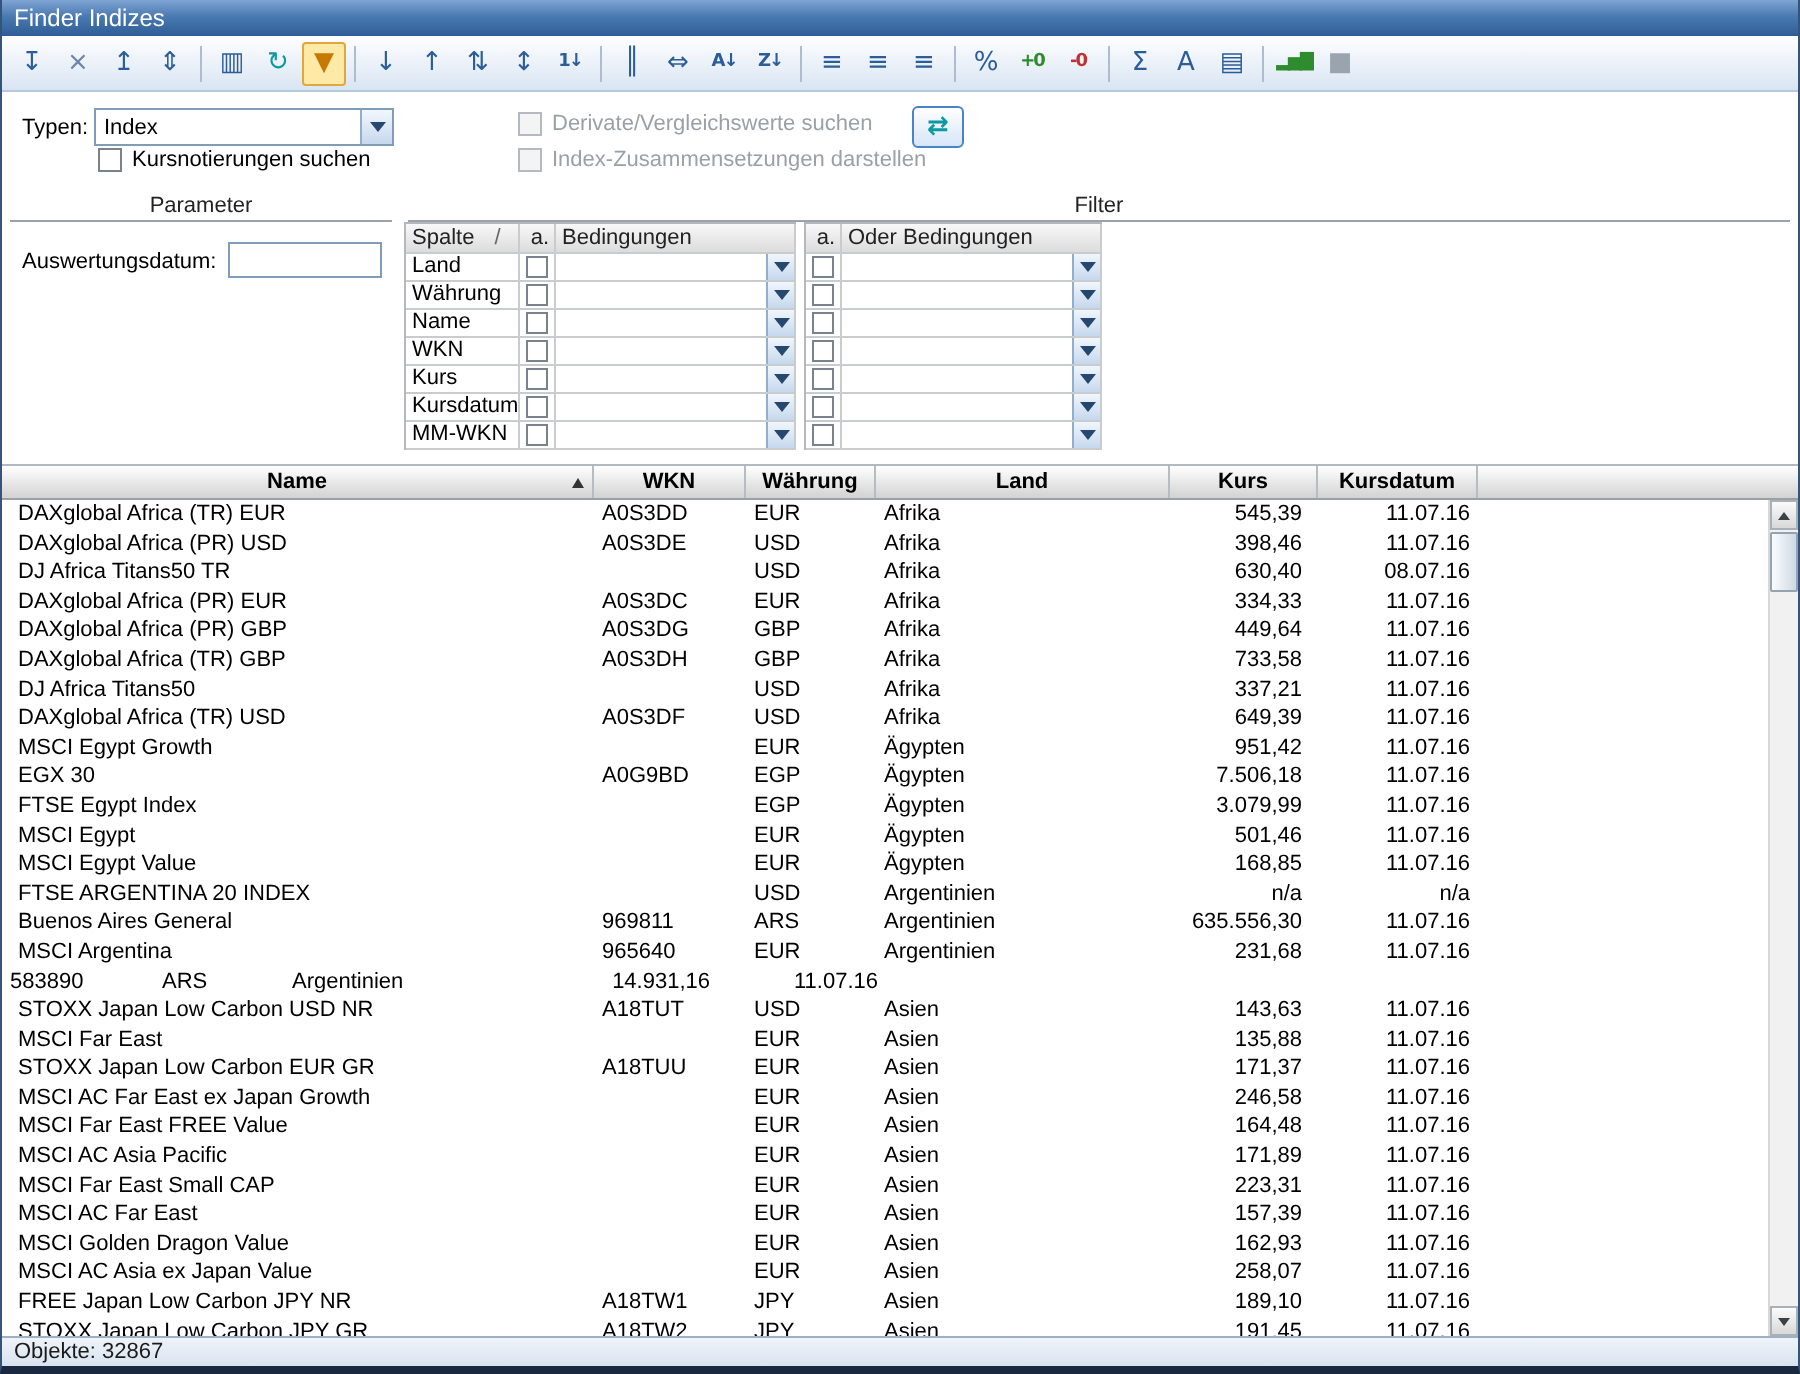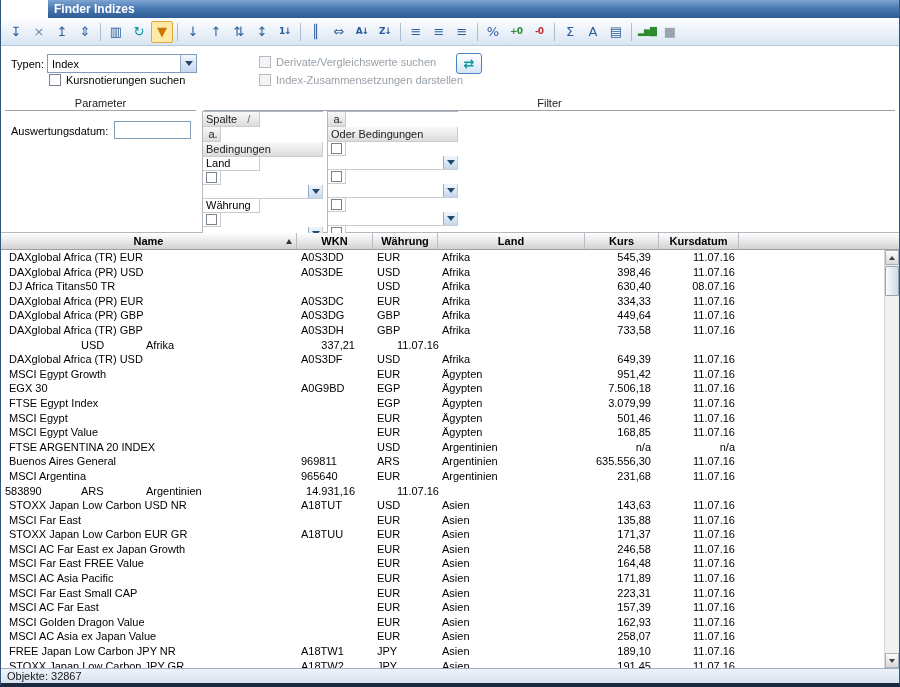--- a/index.html
+++ b/index.html
@@ -6,21 +6,21 @@
   html, body { background: #ffffff; font-family: "Liberation Sans", sans-serif; }
   .window {
     width: 900px; height: 687px; position: relative; overflow: hidden;
     font-size: 11px; color: #000; background: #fff;
     border-left: 1px solid #33557c; border-right: 1px solid #33557c; border-bottom: 4px solid #1b2940;
   }
   
   .titlebar {
     height: 18px; padding-left: 6px;
     background: linear-gradient(to bottom, #7fa5d3 0%, #4a7ab2 45%, #2f5c96 100%);
-    color: #fff; font-weight: bold; font-size: 12px; line-height: 18px; margin-left: 47px;
+    color: #fff; font-weight: normal; font-size: 12px; line-height: 18px;
   }
   
   .toolbar {
     height: 28px; display: flex; align-items: center; padding: 0 4px; gap: 1px;
     background: linear-gradient(to bottom, #fefeff, #d9e5f3);
     border-bottom: 1px solid #b8c8dc;
   }
   .tb-btn { width: 22px; height: 22px; display: flex; align-items: center; justify-content: center; border: 1px solid transparent; border-radius: 2px; flex: none; }
   .tb-btn.active { background: #ffe9a6; border-color: #e0a83c; }
   .tb-glyph { font-family: "DejaVu Sans", sans-serif; font-size: 13px; line-height: 1; }
@@ -51,21 +51,21 @@
   .param-panel { position: relative; height: 138px; background: #fff; border-bottom: 1px solid #b0b8c0; }
   .group-headers { display: flex; padding-top: 2px; height: 16px; }
   .gh { border-bottom: 1px solid #9aa2ac; text-align: center; color: #222; padding-bottom: 1px; }
   .gh-left { width: 191px; margin-left: 4px; }
   .gh-right { flex: 1; margin-left: 8px; margin-right: 4px; }
   .date-label { position: absolute; left: 10px; top: 30px; }
   .date-input { position: absolute; left: 113px; top: 26px; width: 77px; height: 18px; border: 1px solid #7f9db9; background: #fff; font: inherit; padding: 0 3px; }
   .fgrid { position: absolute; left: 201px; top: 16px; display: flex; }
   .fg-half { border-top: 1px solid #b4b8bc; border-left: 1px solid #b4b8bc; }
   .fg-gap { width: 4px; }
-  .fg-hrow, .fg-row { display: flex; flex-direction: column; }
+  .fg-hrow, .fg-row { display: flex; }
   .fg-cell { border-right: 1px solid #c8cccf; border-bottom: 1px solid #c8cccf; height: 14px; background: #fff; overflow: hidden; }
   .fg-hrow .fg-cell { height: 15px; background: linear-gradient(#f8f8f8, #dcdcdc); color: #222; padding-left: 3px; line-height: 14px; }
   .fg-label { width: 57px; padding-left: 3px; line-height: 13px; }
   .fg-check { width: 18px; display: flex; align-items: center; justify-content: center; }
   .fg-check .checkbox { width: 11px; height: 11px; margin: 0; }
   .fg-combo { width: 120px; position: relative; }
   .fg-combo.wide { width: 130px; }
   .combo-arrow-btn { position: absolute; right: 0; top: 0; bottom: 0; width: 14px; background: linear-gradient(#f0f6fc, #c6d8ee); border-left: 1px solid #93aecb; display: flex; align-items: center; justify-content: center; }
   .sort-slash { color: #666; margin-left: 10px; }
   
@@ -446,20 +446,21 @@
         </div>
         <div class="trow">
           <div class="tcell c0">DAXglobal Africa (TR) GBP</div>
           <div class="tcell c1">A0S3DH</div>
           <div class="tcell c2">GBP</div>
           <div class="tcell c3">Afrika</div>
           <div class="tcell c4">733,58</div>
           <div class="tcell c5">11.07.16</div>
         </div>
         <div class="trow">
+          <div class="tcell c0">DJ Africa Titans50</div>
           <div class="tcell c1"></div>
           <div class="tcell c2">USD</div>
           <div class="tcell c3">Afrika</div>
           <div class="tcell c4">337,21</div>
           <div class="tcell c5">11.07.16</div>
         </div>
         <div class="trow">
           <div class="tcell c0">DAXglobal Africa (TR) USD</div>
           <div class="tcell c1">A0S3DF</div>
           <div class="tcell c2">USD</div>

